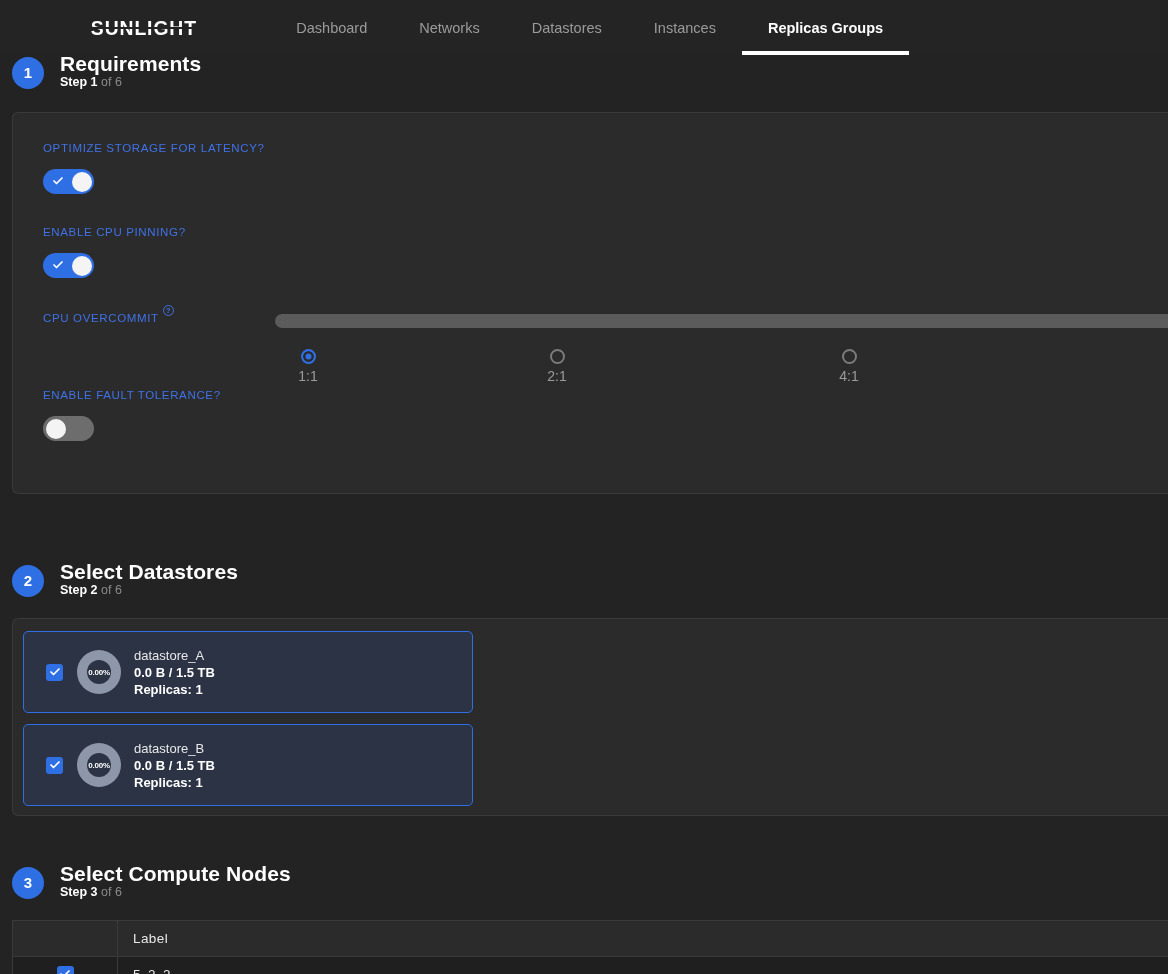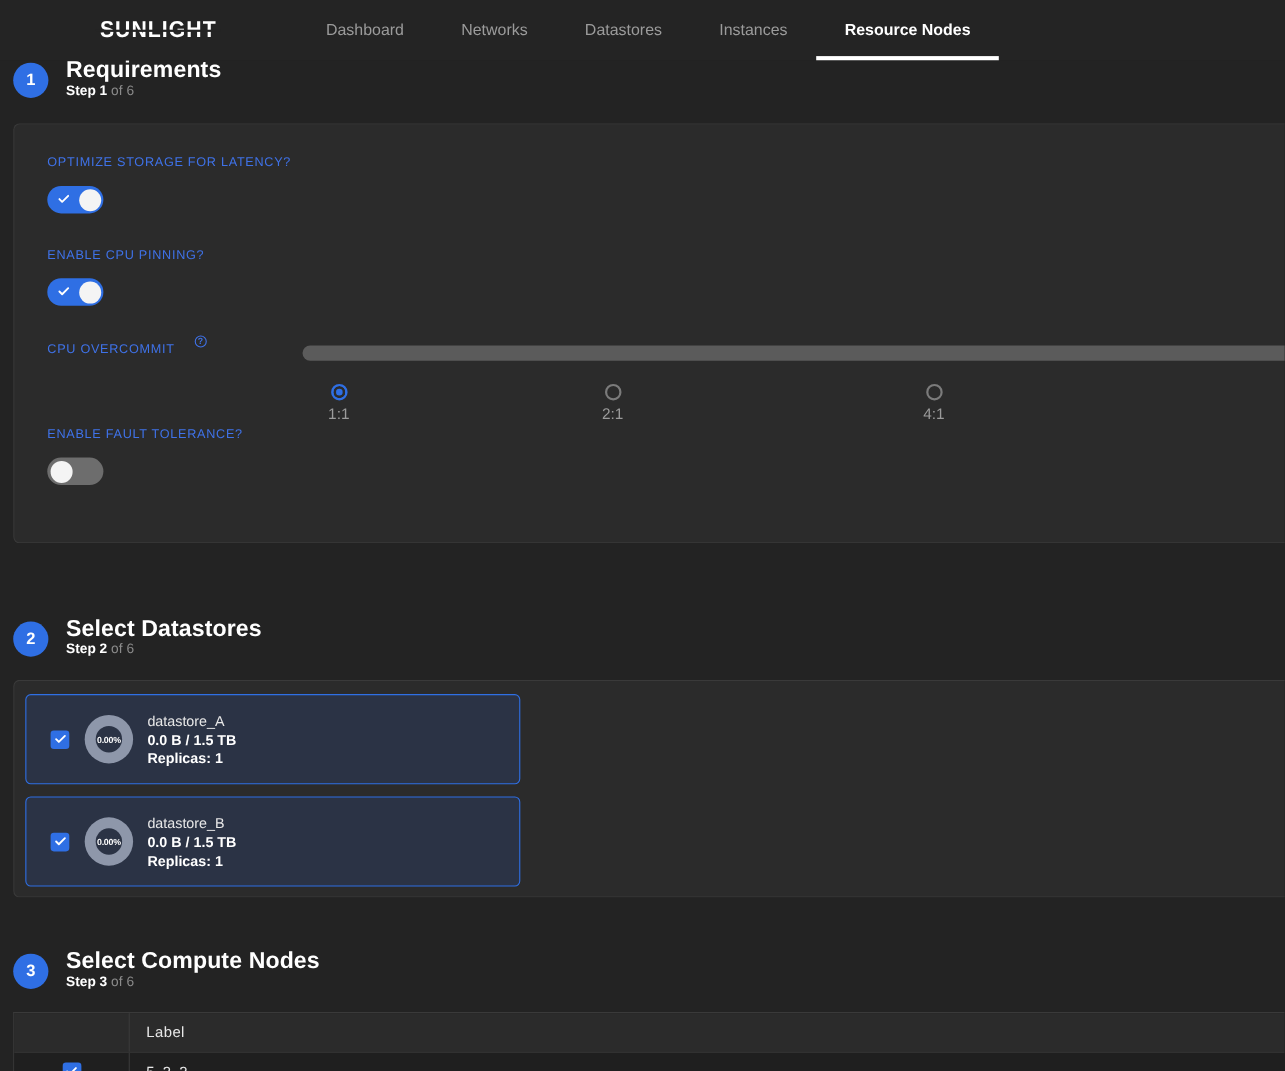--- a/index.html
+++ b/index.html
@@ -185,21 +185,21 @@
     width: 12px;
     height: 12px;
     color: #ffffff;
   }
 
   
   .oc-row { position: relative; margin-top: 30px; height: 20px; }
   .oc-label {
     display: inline-flex;
     align-items: flex-start;
-    gap: 18px;
+    gap: 4px;
   }
   .help-icon {
     width: 11px; height: 11px;
     border-radius: 50%;
     border: 1.2px solid #3f72e8;
     color: #3f72e8;
     font-size: 8px;
     line-height: 9px;
     text-align: center;
     font-weight: 700;
@@ -347,21 +347,21 @@
 <body>
 
 <div class="topnav">
   <div class="nav-inner">
     <div class="logo">SUNLIGHT</div>
     <div class="nav-links">
       <div class="nav-link">Dashboard</div>
       <div class="nav-link">Networks</div>
       <div class="nav-link">Datastores</div>
       <div class="nav-link">Instances</div>
-      <div class="nav-link active">Resource Nodes</div>
+      <div class="nav-link active">Replicas Groups</div>
     </div>
   </div>
 </div>
 
 <div class="page">
 
   <section id="sec1">
     <div class="step-head">
       <div class="step-badge">1</div>
       <div class="step-text">

